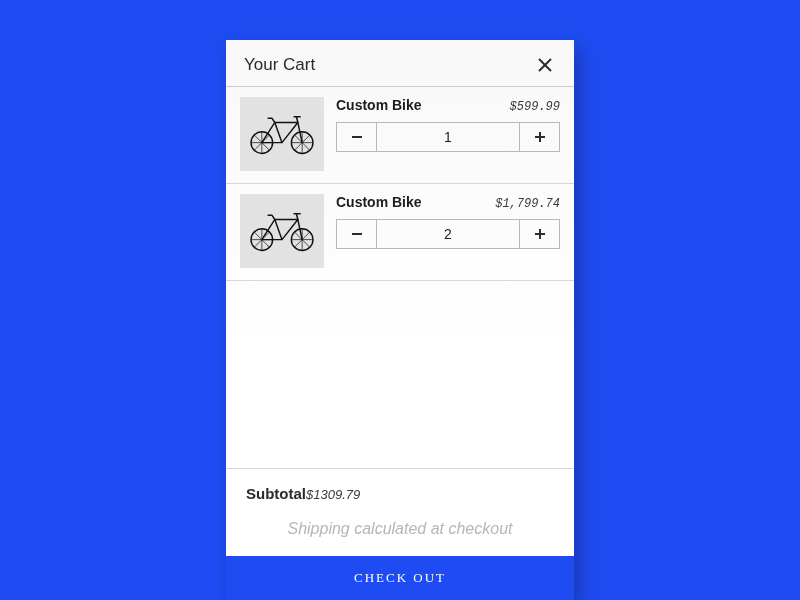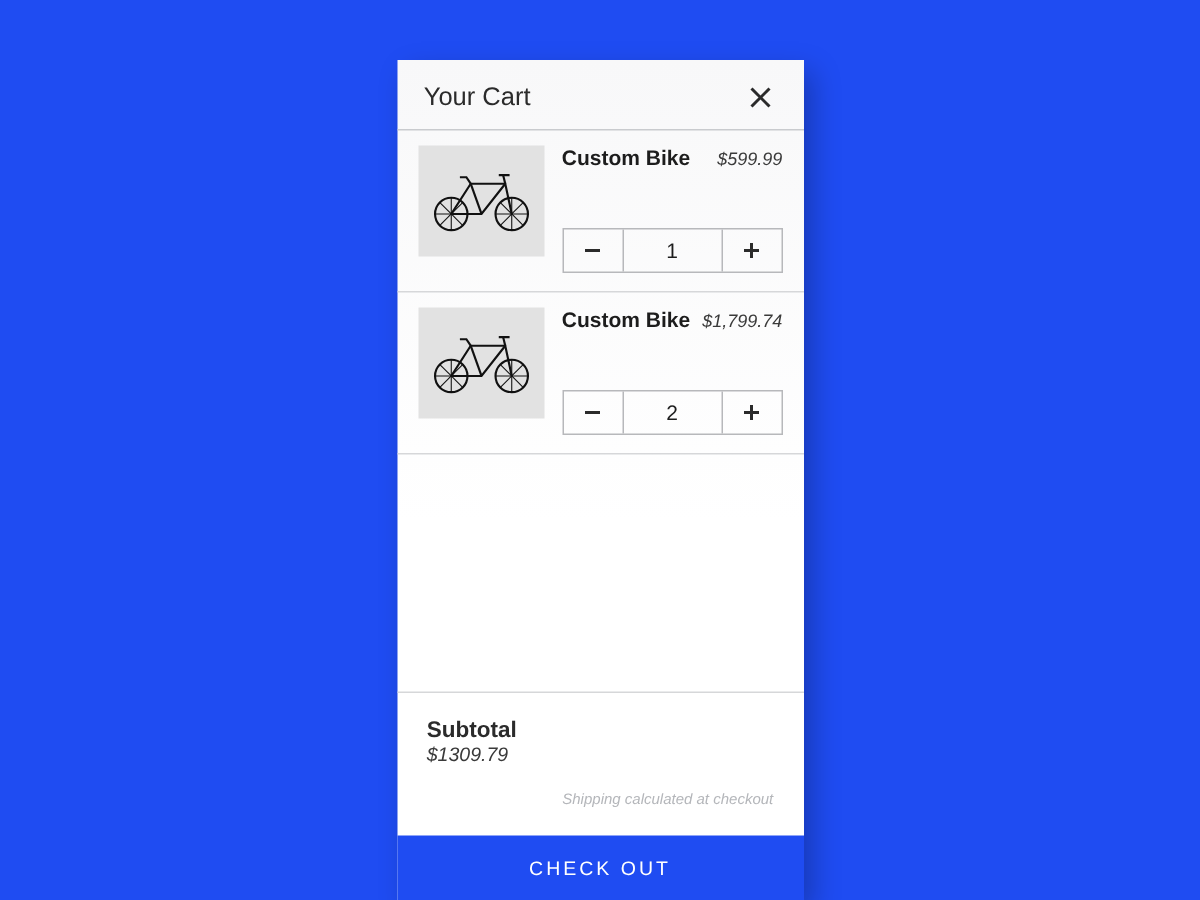--- a/index.html
+++ b/index.html
@@ -6,21 +6,21 @@
   html, body { width: 800px; height: 600px; }
   body {
     background: #1f4cf2;
     font-family: "Segoe UI", "Helvetica Neue", Arial, sans-serif;
     display: flex;
     align-items: flex-start;
     justify-content: center;
     padding-top: 40px;
   }
   .cart-panel {
-    width: 271px;
+    width: 348px;
     height: 560px;
     background: linear-gradient(#f8f8f9, #ffffff 55%);
     box-shadow: 6px 8px 18px rgba(0,0,0,0.25);
     display: flex;
     flex-direction: column;
     position: relative;
   }
   .cart-header {
     display: flex;
     align-items: center;
@@ -50,27 +50,27 @@
   }
   .cart-item:last-child { border-bottom: 1px solid #d6d7d9; }
   .thumb {
     width: 84px; height: 74px;
     background: #e2e2e2;
     display: flex; align-items: center; justify-content: center;
     flex-shrink: 0;
   }
   .thumb svg { width: 72px; height: 48px; }
 
-  .item-body { flex: 1; display: flex; flex-direction: column; gap: 31px; }
+  .item-body { flex: 1; display: flex; flex-direction: column; }
   .item-top {
     display: flex; justify-content: space-between; align-items: baseline;
     margin-bottom: 8px;
   }
   .item-name { font-size: 14px; font-weight: 700; color: #1d1d1d; }
-  .item-price { font-size: 12px; font-style: italic; color: #3a3a3a; }
+  .item-price { font-size: 12px; font-style: italic; color: #3a3a3a; font-family: Liberation Mono, monospace; }
 
   .qty {
     display: flex;
     border: 1px solid #b7b8bb;
     height: 30px;
   }
   .qty-btn {
     width: 40px;
     display: flex; align-items: center; justify-content: center;
     cursor: pointer;
@@ -86,42 +86,43 @@
     font-size: 14px; color: #1d1d1d;
   }
 
   .spacer { flex: 1; }
 
   .subtotal-sec {
     border-top: 1px solid #d6d7d9;
     padding: 16px 20px 8px 20px;
   }
   .subtotal-row {
-    display: flex; justify-content: center; align-items: baseline; flex-direction: column;
+    display: flex; justify-content: flex-start; align-items: baseline;
   }
   .subtotal-label { font-size: 15px; font-weight: 700; color: #2b2b2b; }
   .subtotal-val { font-size: 13px; font-style: italic; color: #3a3a3a; }
   .shipping-note {
-    text-align: right;
-    font-size: 10px;
+    text-align: center;
+    font-size: 16px;
     font-style: italic;
     color: #b4b6ba;
     margin-top: 18px;
     margin-bottom: 10px;
   }
 
   .checkout-btn {
     background: #1f4cf2;
     color: #ffffff;
     text-align: center;
     font-size: 13px;
     letter-spacing: 2px;
     padding: 14px 0;
     cursor: pointer;
     font-weight: 500;
+    font-family: Liberation Serif, serif;
   }
 </style>
 </head>
 <body>
 
 <div class="cart-panel">
 
   <div class="cart-header">
     <div class="cart-title">Your Cart</div>
     <div class="close-btn">

